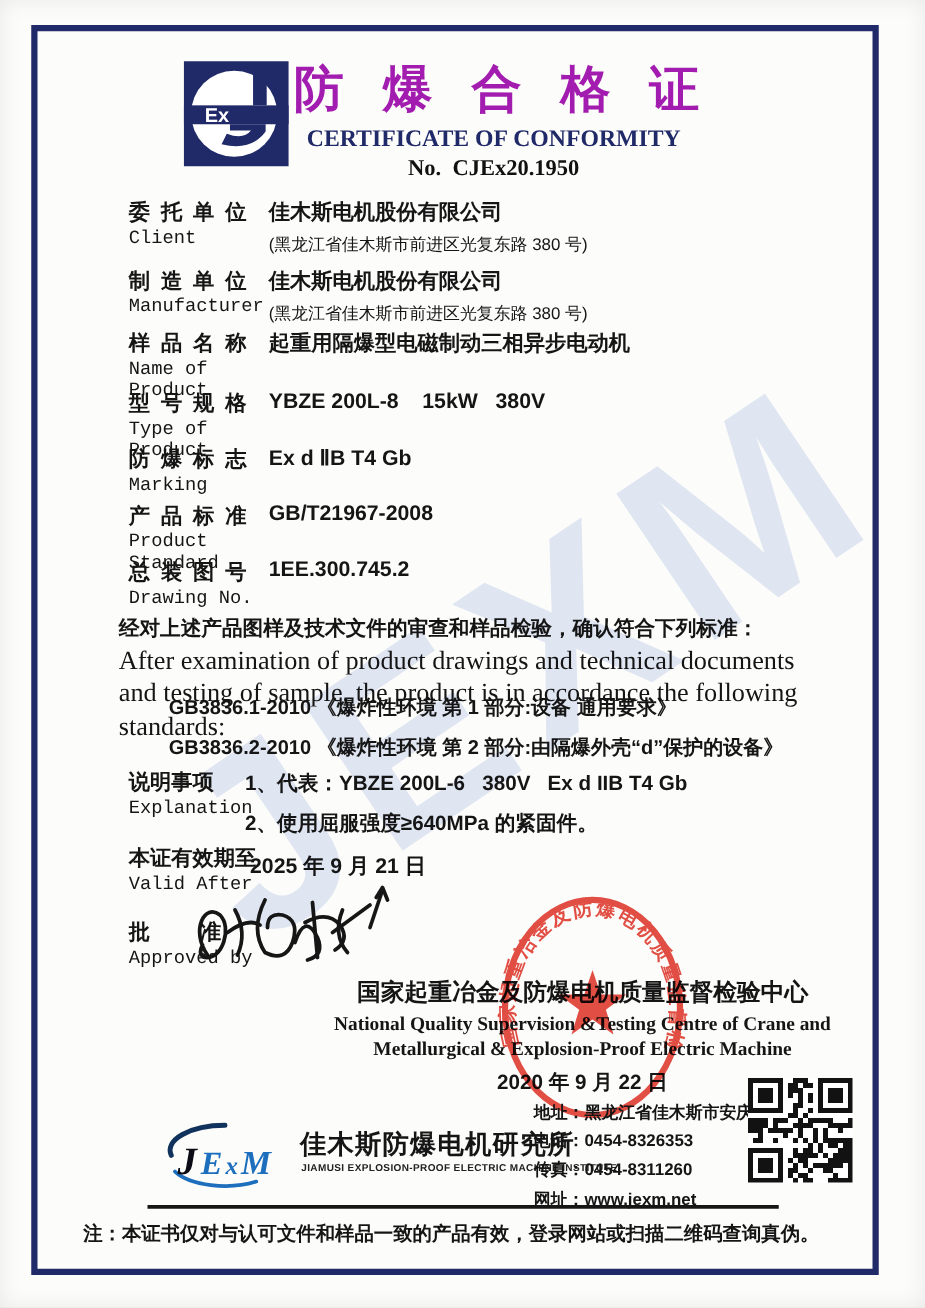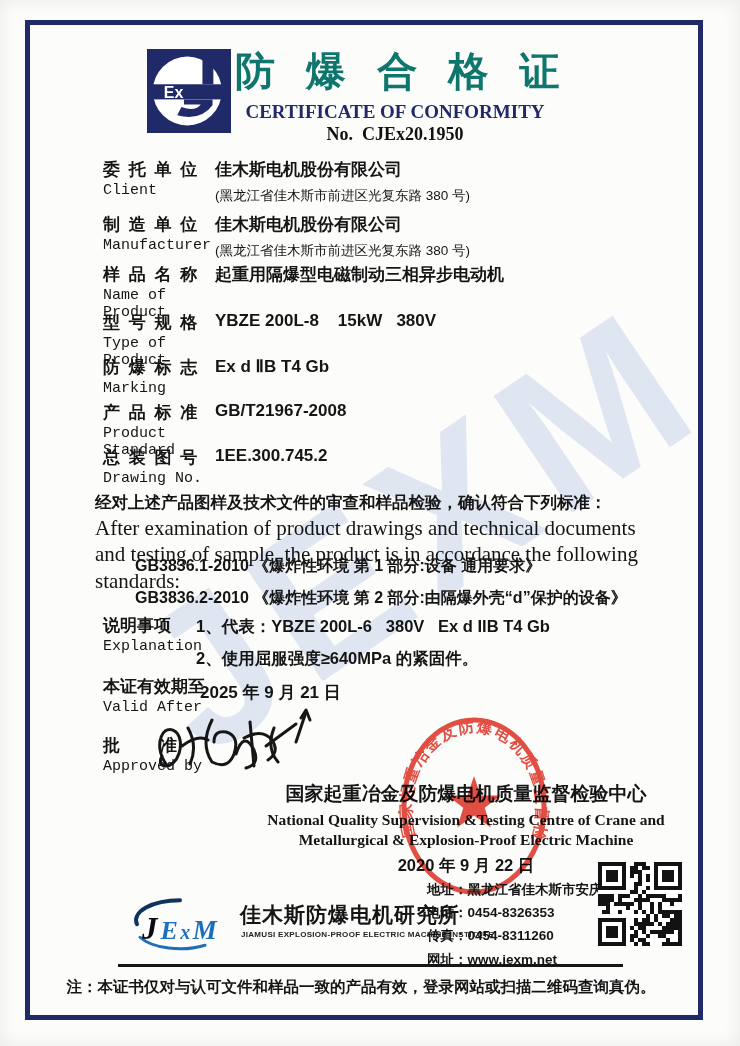--- a/index.html
+++ b/index.html
@@ -7,21 +7,21 @@
         overflow:hidden;font-family:"Liberation Sans",sans-serif;color:#151515;
         box-shadow:inset 0 0 18px rgba(0,0,0,.08);}
   .abs{position:absolute;}
   .frame{position:absolute;left:25px;top:20px;width:678px;height:1000px;
          border:5px solid #212a68;box-sizing:border-box;}
   .watermark{position:absolute;left:95px;top:340px;width:650px;height:380px;
              display:flex;align-items:center;justify-content:center;
              transform:rotate(-34deg);font-size:205px;font-weight:bold;
              letter-spacing:14px;color:rgba(125,152,208,.22);pointer-events:none;}
   .title-cn{left:235px;top:44px;width:320px;text-align:center;font-size:40px;
-            font-weight:bold;color:#0f766e;letter-spacing:10px;white-space:pre;}
+            font-weight:bold;color:#a21caf;letter-spacing:10px;white-space:pre;}
   .title-en{left:200px;top:101px;width:390px;text-align:center;font-size:19px;
             font-weight:bold;color:#212a68;font-family:"Liberation Serif",serif;}
   .cert-no{left:200px;top:124px;width:390px;text-align:center;font-size:18px;
            font-weight:bold;color:#111;font-family:"Liberation Serif",serif;white-space:pre;}
   .frow{position:absolute;left:0;top:0;width:700px;}
   .flabel{position:absolute;left:103px;width:125px;}
   .flabel-cn{font-weight:bold;font-size:17px;letter-spacing:2px;white-space:pre;}
   .flabel-en{font-family:Liberation Mono, monospace;font-size:15px;margin-top:1px;}
   .fval{position:absolute;left:215px;width:440px;}
   .fvalue{font-weight:bold;font-size:17px;white-space:pre-wrap;}

